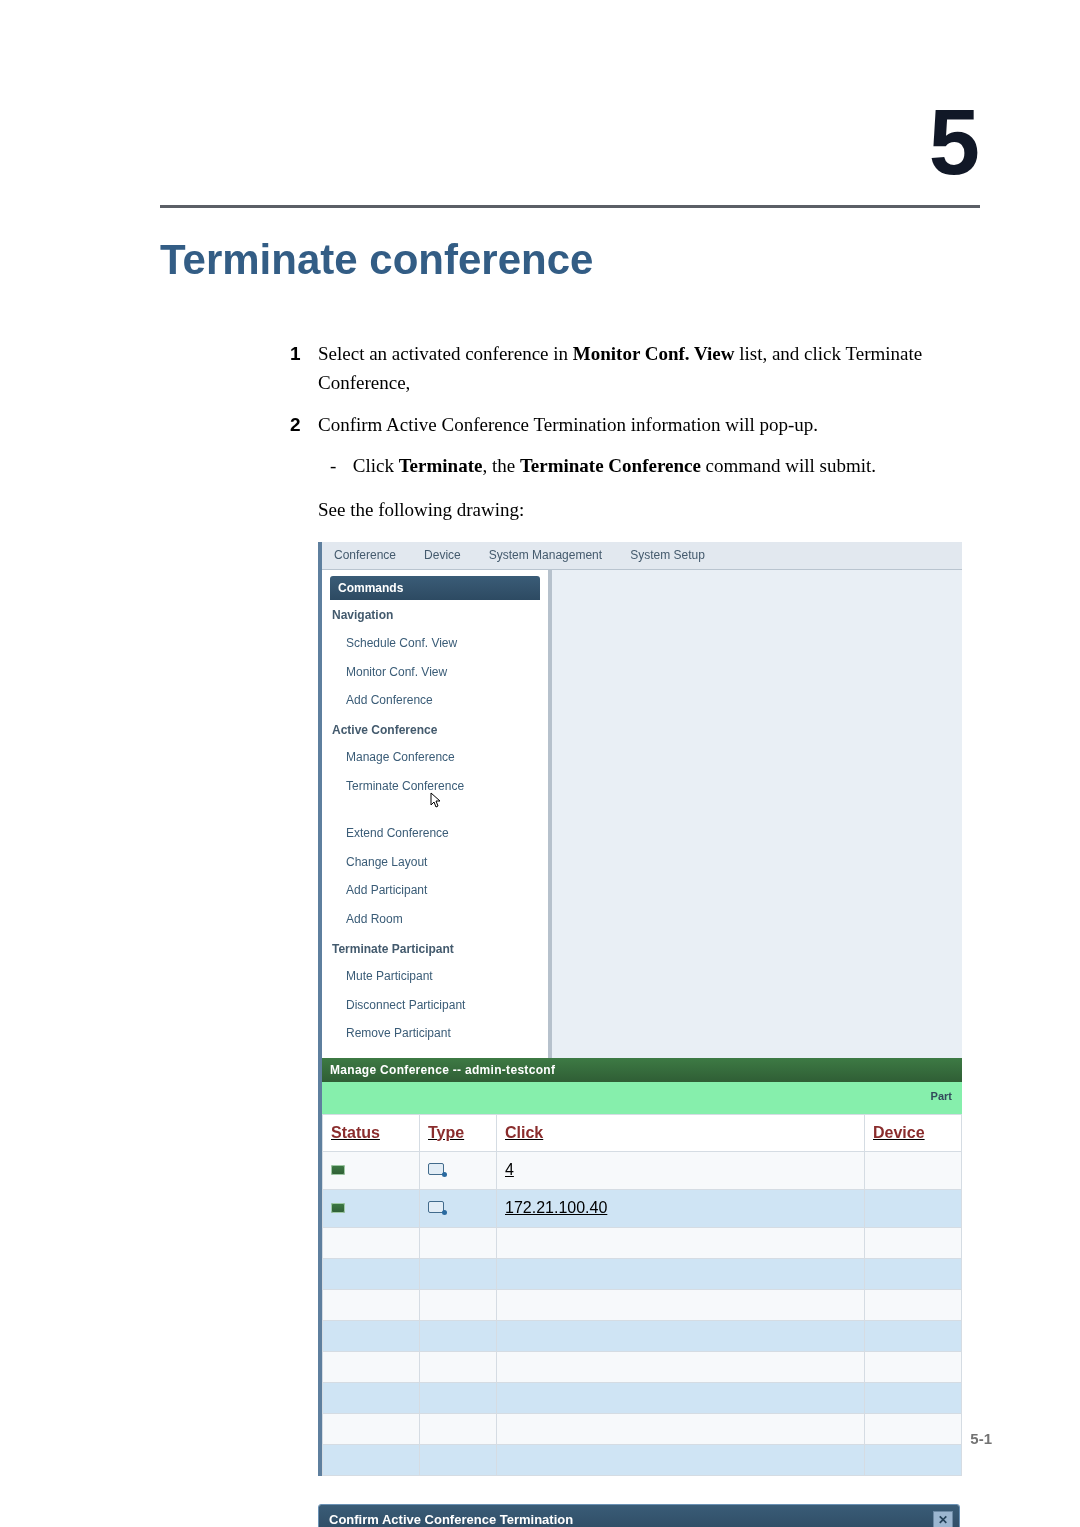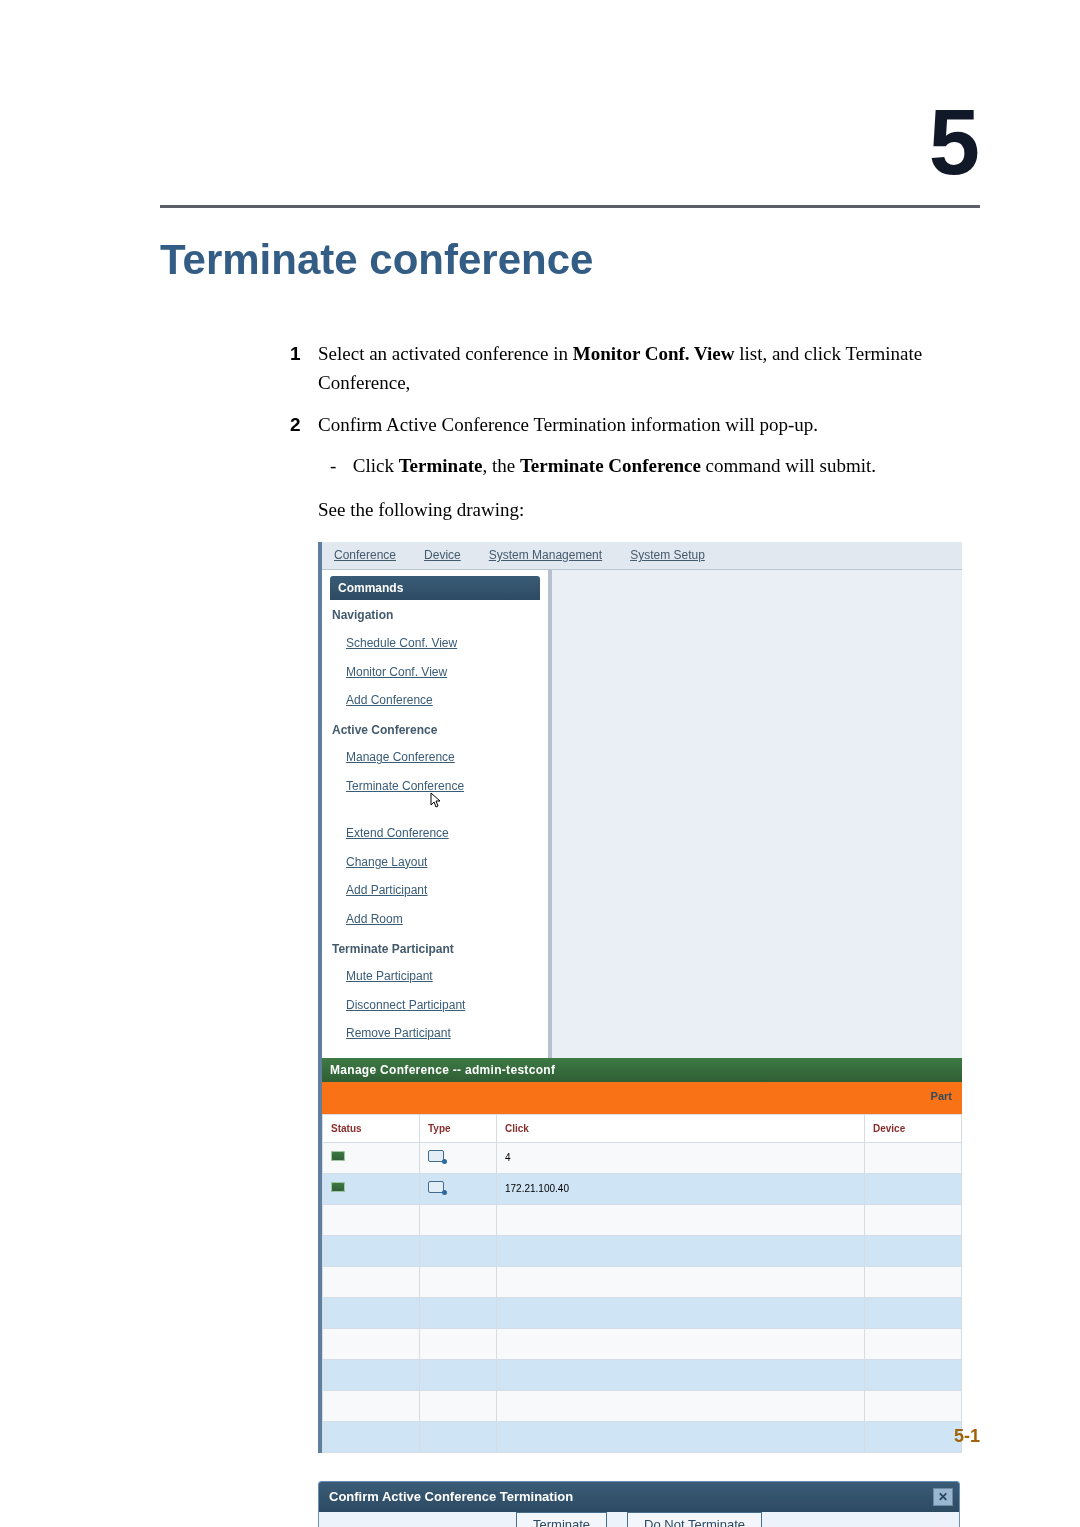--- a/index.html
+++ b/index.html
@@ -107,45 +107,46 @@
   .nav-hdr, .sec-hdr {
     font-weight: 700;
     color: #435a6d;
     padding: 6px 2px 4px 2px;
   }
   .nav-link, .cmd-link, .sp-link {
     color: #3a5c77;
     padding: 5px 4px 5px 16px;
     white-space: nowrap;
   }
-  .clickable { cursor: default; text-decoration: underline; }
+  .clickable { cursor: default; }
   .content {
     flex: 1;
-    background: #f97316;
+    background: #86efac;
     padding: 0;
   }
   .content-hdr {
     background: linear-gradient(#3d7a44, #2f5e35);
     color: #fff;
     font-weight: 700;
     font-size: 12px;
     padding: 3px 8px;
     letter-spacing: .3px;
   }
   .part {
     text-align: right;
     font-weight: 700;
     color: #334a5c;
     padding: 6px 10px 8px 0;
     font-size: 11px;
   }
   table.data {
     width: 100%;
     border-collapse: collapse;
-    font-size: 10px;
+    font-size: 16px;
+    text-decoration: underline;
   }
   table.data th {
     background: #fff;
     color: #8a2d2d;
     font-weight: 700;
     text-align: left;
     padding: 6px 8px;
     border: 1px solid #d5dce3;
   }
   table.data td {
@@ -212,25 +213,25 @@
     background: #f3f7fb;
     color: #2d4a62;
     padding: 4px 16px;
     font-size: 13px;
     font-family: Verdana, Arial, sans-serif;
   }
   .dialog-cursor { text-align:center; margin-top:-10px; }
 
   .footer-page {
     position: absolute;
-    right: 100px;
+    right: 88px;
     bottom: 80px;
     font-family: Arial, Helvetica, sans-serif;
-    font-size: 18px;
-    color: #a16207;
+    font-size: 15px;
+    color: #737373;
     font-weight: 700;
   }
 </style>
 </head>
 <body>
 
 <div class="page">
 
   <div class="chapter-number">5</div>
   <hr class="hr-top">

